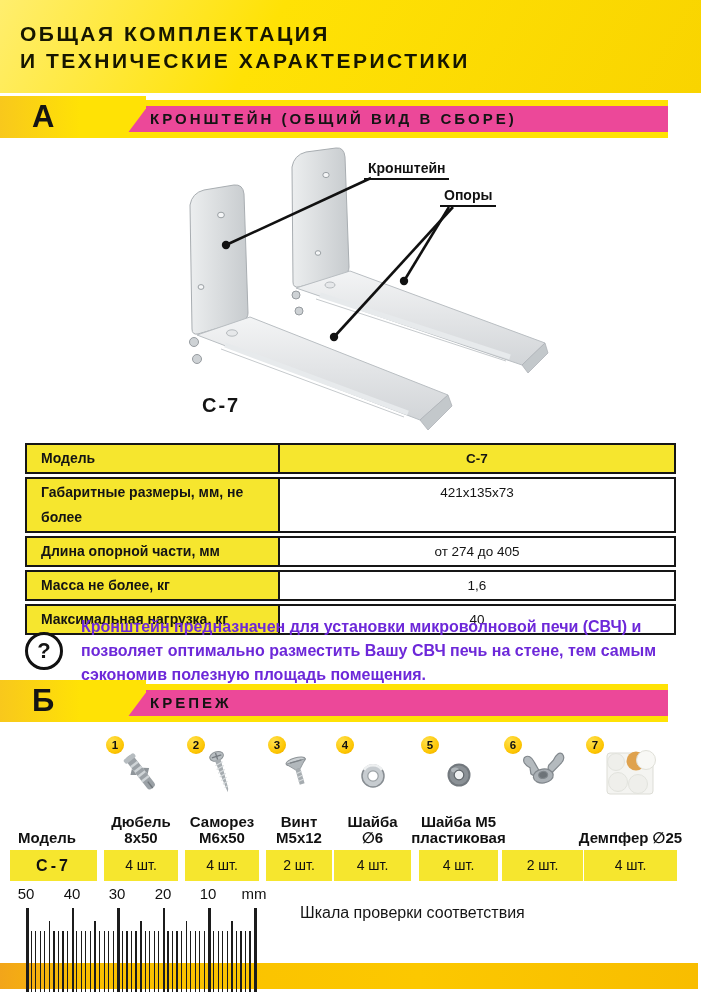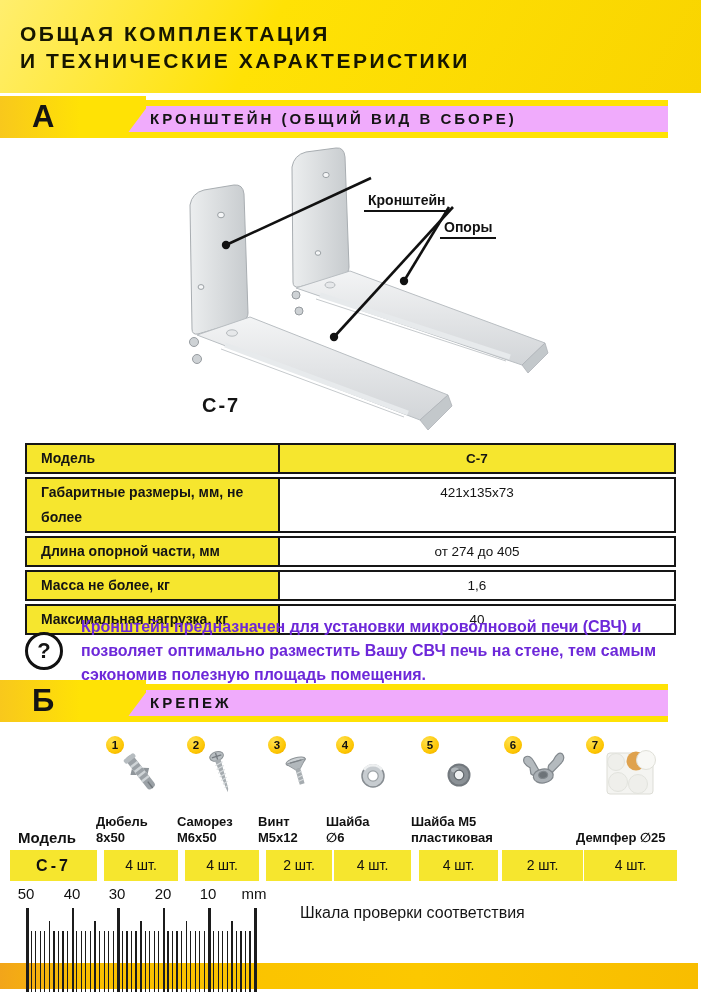--- a/index.html
+++ b/index.html
@@ -10,32 +10,32 @@
   .banner{position:absolute;left:0;top:0;width:701px;height:93px;
           background:linear-gradient(120deg,var(--banner_hi) 0%,var(--yellow) 38%,#f9d400 100%);
           padding:20px 0 0 20px;box-sizing:border-box;}
   .banner-line{font-size:21px;font-weight:900;letter-spacing:2.5px;line-height:27px;color:#161600;}
 
   
   .band{position:absolute;left:0;width:701px;height:42px;}
   .band-a{top:96px;}
   .band-b{top:680px;}
   .band-strip{position:absolute;left:120px;right:33px;top:4px;height:26px;
-              background:#f0abfc;border-top:6px solid var(--yellow);border-bottom:6px solid var(--yellow);}
+              background:#ec4899;border-top:6px solid var(--yellow);border-bottom:6px solid var(--yellow);}
   .band-title{display:block;padding-left:30px;font-size:15px;font-weight:900;letter-spacing:3px;line-height:26px;color:#141414;}
   .band-left{position:absolute;left:0;top:0;width:146px;height:42px;
              background:linear-gradient(90deg,var(--band_lo) 0%,var(--yellow) 55%);
              clip-path:polygon(0 0,100% 0,100% 30%,calc(100% - 22px) 100%,0 100%);}
   .band-letter{position:absolute;left:32px;top:50%;transform:translateY(-50%);
                font-size:31px;font-weight:900;color:#141414;}
 
   
   .diagram{position:absolute;left:0;top:145px;width:701px;height:300px;}
   .diagram svg{position:absolute;left:0;top:0;}
-  .callout{position:absolute;font-size:14px;font-weight:700;color:#111;border-bottom:2.5px solid #111;padding:0 4px 2px 4px;margin-top:32px;}
+  .callout{position:absolute;font-size:14px;font-weight:700;color:#111;border-bottom:2.5px solid #111;padding:0 4px 2px 4px;}
   .callout-bracket{left:364px;top:15px;}
   .callout-supports{left:440px;top:42px;}
   .model-mark{position:absolute;left:202px;top:249px;font-size:20px;font-weight:900;letter-spacing:2px;color:#141414;}
 
   
   .spec-table{position:absolute;left:25px;top:443px;width:651px;}
   .spec-row{display:flex;margin-bottom:3px;}
   .spec-label{box-sizing:border-box;width:255px;background:var(--cell_yellow);border:2.5px solid #161616;
               font-size:14px;font-weight:700;line-height:25px;padding:1px 0 1px 14px;}
   .spec-value{box-sizing:border-box;flex:1;background:#fff;border:2.5px solid #161616;border-left:none;
@@ -57,21 +57,21 @@
   .hw-c3{left:266px;width:66px;}
   .hw-c4{left:334px;width:77px;}
   .hw-c5{left:419px;width:79px;}
   .hw-c6{left:502px;width:81px;}
   .hw-c7{left:584px;width:93px;}
   .badge{position:absolute;top:2px;left:2px;width:18px;height:18px;border-radius:50%;
          background:radial-gradient(circle at 35% 30%,#ffe14d,var(--badge) 65%,#e09b00);
          font-size:11.5px;font-weight:700;text-align:center;line-height:18px;color:#111;}
   .hw-icon{position:absolute;top:14px;left:0;right:0;height:50px;display:flex;align-items:center;justify-content:center;}
   .hw-name{position:absolute;top:62px;left:-8px;right:-8px;height:50px;display:flex;flex-direction:column;
-           justify-content:flex-end;font-size:13px;font-weight:700;line-height:16px;color:#111;}
+           justify-content:flex-end;text-align:center;font-size:15px;font-weight:700;line-height:16px;color:#111;}
   .hw-qty{position:absolute;top:116px;left:0;right:0;height:31px;background:var(--cell_yellow);
           font-size:14px;font-weight:400;text-align:center;line-height:31px;color:#111;}
   .model-label{text-align:left;padding-left:16px;font-size:15px;}
   .model-value{font-size:16px;font-weight:900;letter-spacing:3px;}
 
   
   .ruler-label{position:absolute;top:885px;width:30px;text-align:center;font-size:15px;color:#111;}
   .rl1{left:11px;} .rl2{left:57px;} .rl3{left:102px;} .rl4{left:148px;} .rl5{left:193px;} .rl-mm{left:239px;}
   .ruler-caption{position:absolute;left:300px;top:904px;font-size:16px;color:#151515;}
   #ruler-ticks{position:absolute;left:26px;top:908px;width:232px;height:84px;z-index:3;}

